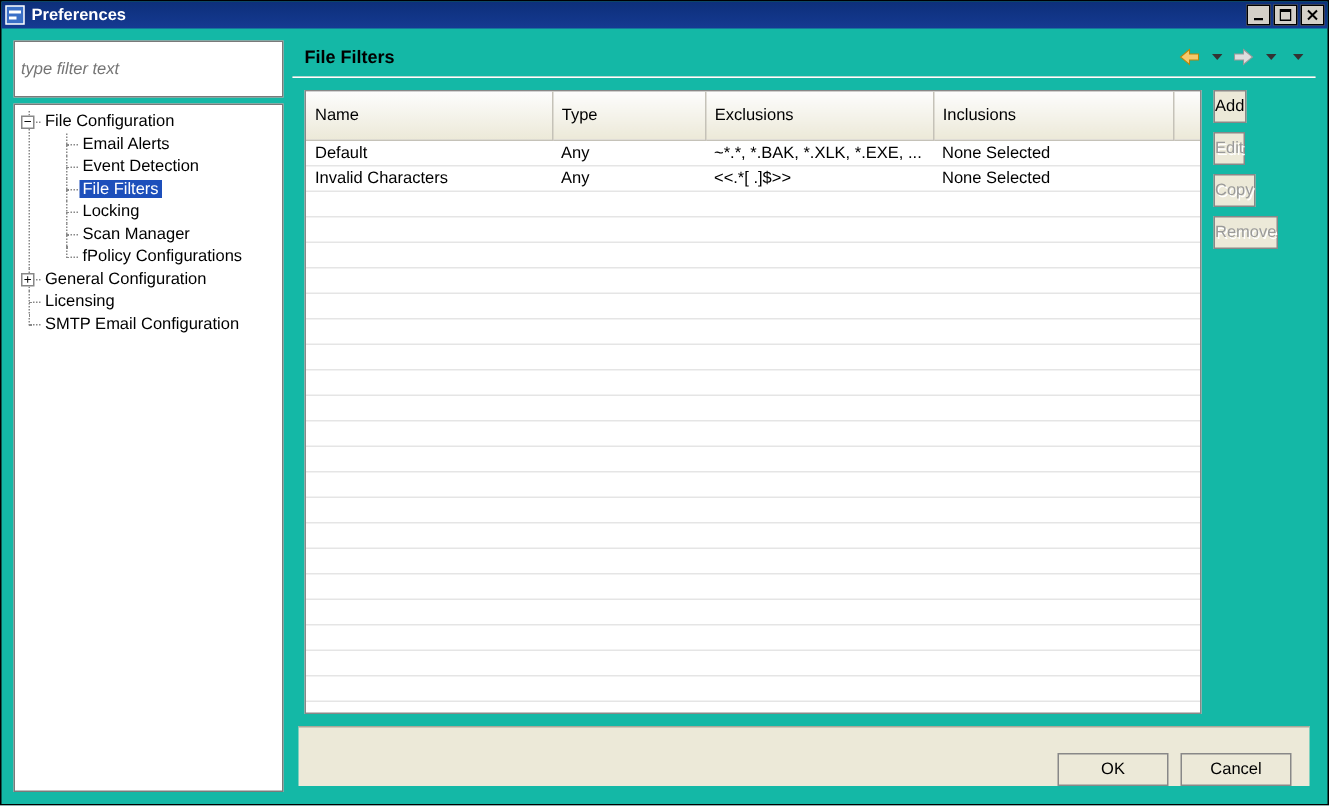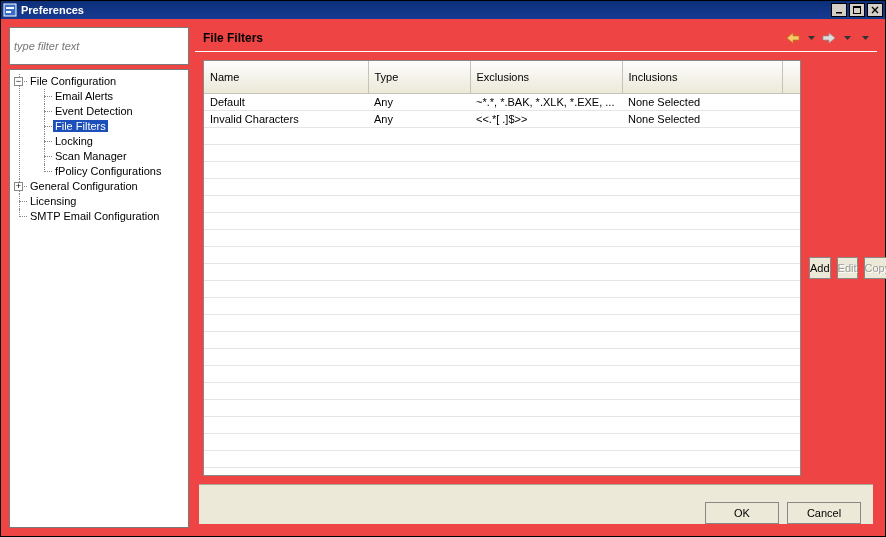--- a/index.html
+++ b/index.html
@@ -1,17 +1,17 @@
 <!DOCTYPE html>
 <html><head>
 <meta charset="utf-8">
 <style>
   html,body{margin:0;padding:0;font-family:"Segoe UI","Tahoma",Arial,sans-serif;font-size:11px;color:#000;background:#fff}
   *{box-sizing:border-box}
-  .window{width:886px;height:537px;border:1px solid #000;background:#ef4444;position:relative;display:flex;flex-direction:column}
+  .window{width:886px;height:537px;border:1px solid #000;background:#14b8a6;position:relative;display:flex;flex-direction:column}
   .titlebar{height:18px;background:linear-gradient(#0d2f7a,#153a92);color:#fff;display:flex;align-items:center;padding:0 2px;font-weight:bold;font-size:11px}
   .titlebar .app-icon{width:14px;height:14px;margin-right:4px;display:flex;align-items:center;justify-content:center}
   .titlebar .app-icon svg{display:block}
   .titlebar .spacer{flex:1}
   .win-btns{display:flex;gap:0}
   .win-btn{width:16px;height:14px;background:#d4d0c8;border:1px solid #000;margin-left:2px;display:flex;align-items:center;justify-content:center;font-size:9px;font-family:Arial;cursor:default}
   .content{flex:1;display:flex;padding:8px;gap:6px;min-height:0}
   .left-pane{width:180px;display:flex;flex-direction:column}
   .filter-input{height:20px;border:1px solid #7a7a7a;padding:18px 4px;font-style:italic;color:#777;background:#fff;font-size:11px;font-family:inherit}
   .tree{flex:1;border:1px solid #7a7a7a;background:#fff;margin-top:4px;padding:4px 4px 4px 4px;overflow:auto}
@@ -30,21 +30,21 @@
   .nav-icons{display:flex;align-items:center;gap:2px}
   .nav-ic{width:16px;height:16px;display:flex;align-items:center;justify-content:center;cursor:default}
   .hr{height:1px;background:#aca899;margin:2px 0 8px 0;border-bottom:1px solid #fff}
   .main-area{flex:1;display:flex;gap:8px;padding:0 8px 0 8px;min-height:0}
   .table-wrap{flex:1;border:1px solid #888;background:#fff;display:flex;flex-direction:column;overflow:hidden}
   table{border-collapse:collapse;width:100%;table-layout:fixed}
   thead th{background:linear-gradient(#fdfdfd,#ece9d8);border:1px solid #c5c2b8;border-top:none;font-weight:normal;text-align:left;padding:2px 6px;height:32px;font-size:11px}
   thead th:first-child{border-left:none}
   thead th:last-child{border-right:none}
   tbody td{border-bottom:1px solid #e5e5e5;padding:1px 6px;height:17px;font-size:11px;overflow:hidden;text-overflow:ellipsis;white-space:nowrap}
-  .vert-btns{width:60px;display:flex;flex-direction:row;gap:6px;align-items:center}
+  .vert-btns{width:60px;display:flex;flex-direction:column;gap:6px;align-items:flex-start}
   .btn{height:22px;border:1px solid #888;background:#ece9d8;font-size:11px;font-family:inherit;cursor:default;padding:0}
   .btn:disabled{color:#9a9a9a;text-shadow:1px 1px 0 #fff}
   .footer{height:40px;display:flex;justify-content:flex-end;align-items:flex-end;gap:8px;padding:0 12px;border-top:1px solid #aca899;margin:8px 4px 4px 4px;background:#ece9d8}
   .footer .btn{width:74px}
   .drop{width:7px;height:4px}
 </style>
 </head>
 <body>
 
 <div class="window">

